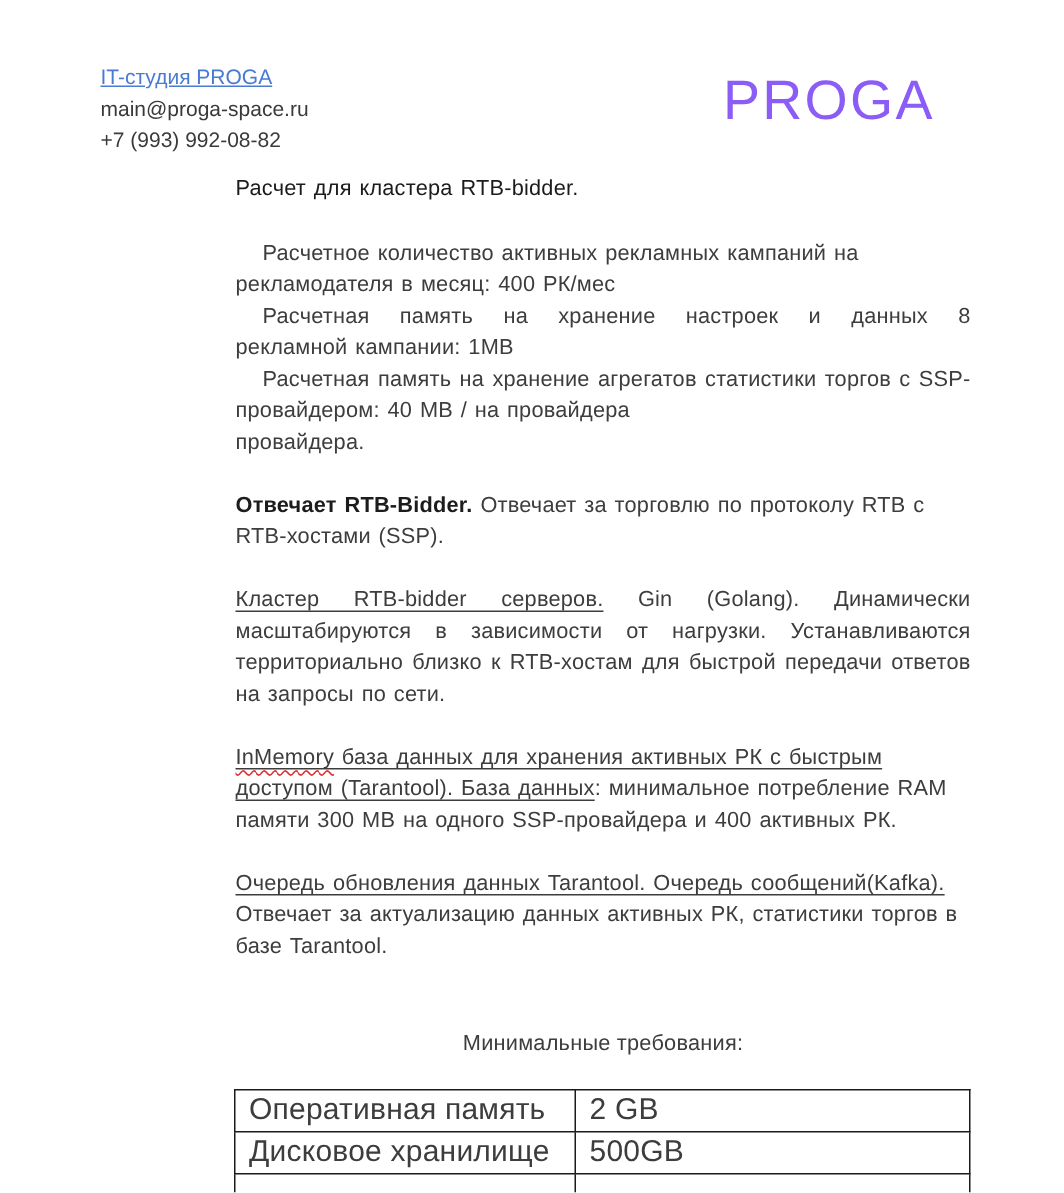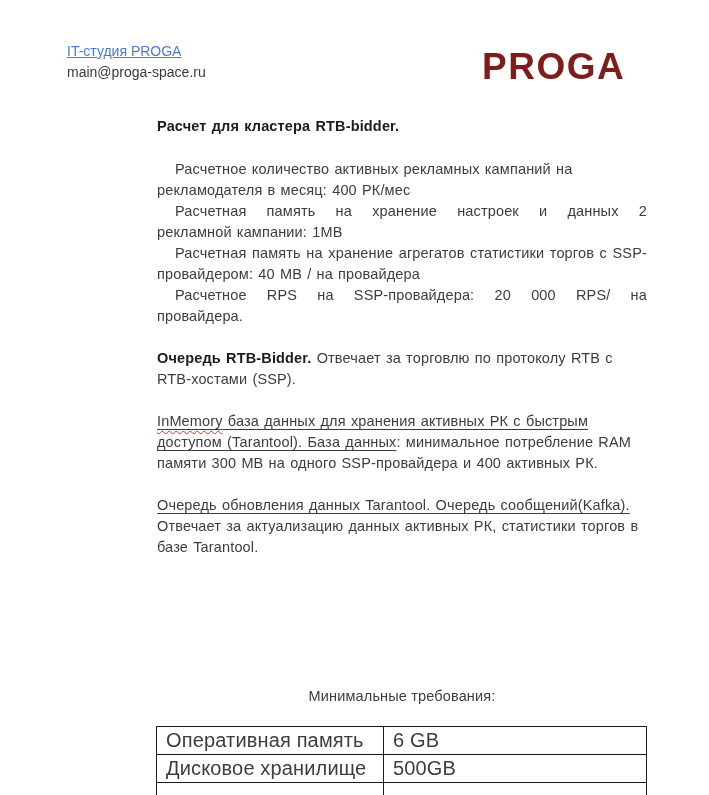--- a/index.html
+++ b/index.html
@@ -26,39 +26,39 @@
     color: #4a7bd4;
     text-decoration: underline;
     cursor: pointer;
   }
   .logo {
     position: absolute;
     left: 462px;
     top: 46px;
     font-size: 37px;
     line-height: 42px;
-    font-weight: bold;
+    font-weight: normal;
     letter-spacing: 1.5px;
-    color: #7f1d1d;
+    color: #8b5cf6;
   }
   
   .doc-body {
     position: absolute;
     left: 137px;
     top: 116px;
     width: 490px;
     font-size: 14.5px;
     line-height: 21px;
     color: #3d3d3d;
     letter-spacing: 0.15px;
     word-spacing: 1px;
   }
   .doc-title {
     font-size: 14.5px;
-    font-weight: bold;
+    font-weight: normal;
     color: #1c1c1c;
     margin-bottom: 22px;
   }
   p { margin: 0; }
   .indent { text-indent: 18px; }
   .justify { text-align: justify; }
   .stretch-line {
     display: block;
     text-indent: 18px;
     text-align: justify;
@@ -107,63 +107,66 @@
 </head>
 <body>
 
 <div class="page">
 
   <div class="contact">
     <div>
       <a class="company-link" href="#">IT-студия PROGA</a>
     </div>
     <div>main@proga-space.ru</div>
+    <div>+7 (993) 992-08-82</div>
   </div>
   <div class="logo">PROGA</div>
 
   <div class="doc-body">
 
     <div class="doc-title">Расчет для кластера RTB-bidder.</div>
 
     <p class="indent">Расчетное количество активных рекламных кампаний на рекламодателя в месяц: 400 РК/мес</p>
 
     <p>
-      <span class="stretch-line">Расчетная память на хранение настроек и данных 2</span>
+      <span class="stretch-line">Расчетная память на хранение настроек и данных 8</span>
       <span class="plain-line">рекламной кампании: 1MB</span>
     </p>
 
     <p class="indent justify">Расчетная память на хранение агрегатов статистики торгов с SSP-провайдером: 40 MB / на провайдера</p>
 
     <p>
-      <span class="stretch-line">Расчетное RPS на SSP-провайдера: 20 000 RPS/ на</span>
       <span class="plain-line">провайдера.</span>
     </p>
 
     <p class="gap-top">
-      <span class="b">Очередь RTB-Bidder.</span><span> Отвечает за торговлю по протоколу RTB с RTB-хостами (SSP).</span>
+      <span class="b">Отвечает RTB-Bidder.</span><span> Отвечает за торговлю по протоколу RTB с RTB-хостами (SSP).</span>
     </p>
 
+    <p class="gap-top justify">
+      <span class="u">Кластер RTB-bidder серверов.</span><span> Gin (Golang). Динамически масштабируются в зависимости от нагрузки. Устанавливаются территориально близко к RTB-хостам для быстрой передачи ответов на запросы по сети.</span>
+    </p>
 
     <p class="gap-top">
       <span class="u"><span class="misspelled">InMemory</span><span> база данных для хранения активных РК с быстрым доступом (Tarantool). База данных</span></span><span>: минимальное потребление RAM памяти 300 MB на одного SSP-провайдера и 400 активных РК.</span>
     </p>
 
     <p class="gap-top">
       <span class="u">Очередь обновления данных Tarantool. Очередь сообщений(Kafka).</span><span> Отвечает за актуализацию данных активных РК, статистики торгов в базе Tarantool.</span>
     </p>
 
   </div>
 
   <div class="requirements">
     <div class="req-label">Минимальные требования:</div>
     <table class="req-table">
       <tbody>
         <tr>
           <td class="col-name">Оперативная память</td>
-          <td class="col-value">6 GB</td>
+          <td class="col-value">2 GB</td>
         </tr>
         <tr>
           <td class="col-name">Дисковое хранилище</td>
           <td class="col-value">500GB</td>
         </tr>
         <tr>
           <td class="col-name"></td>
           <td class="col-value"></td>
         </tr>
       </tbody>

